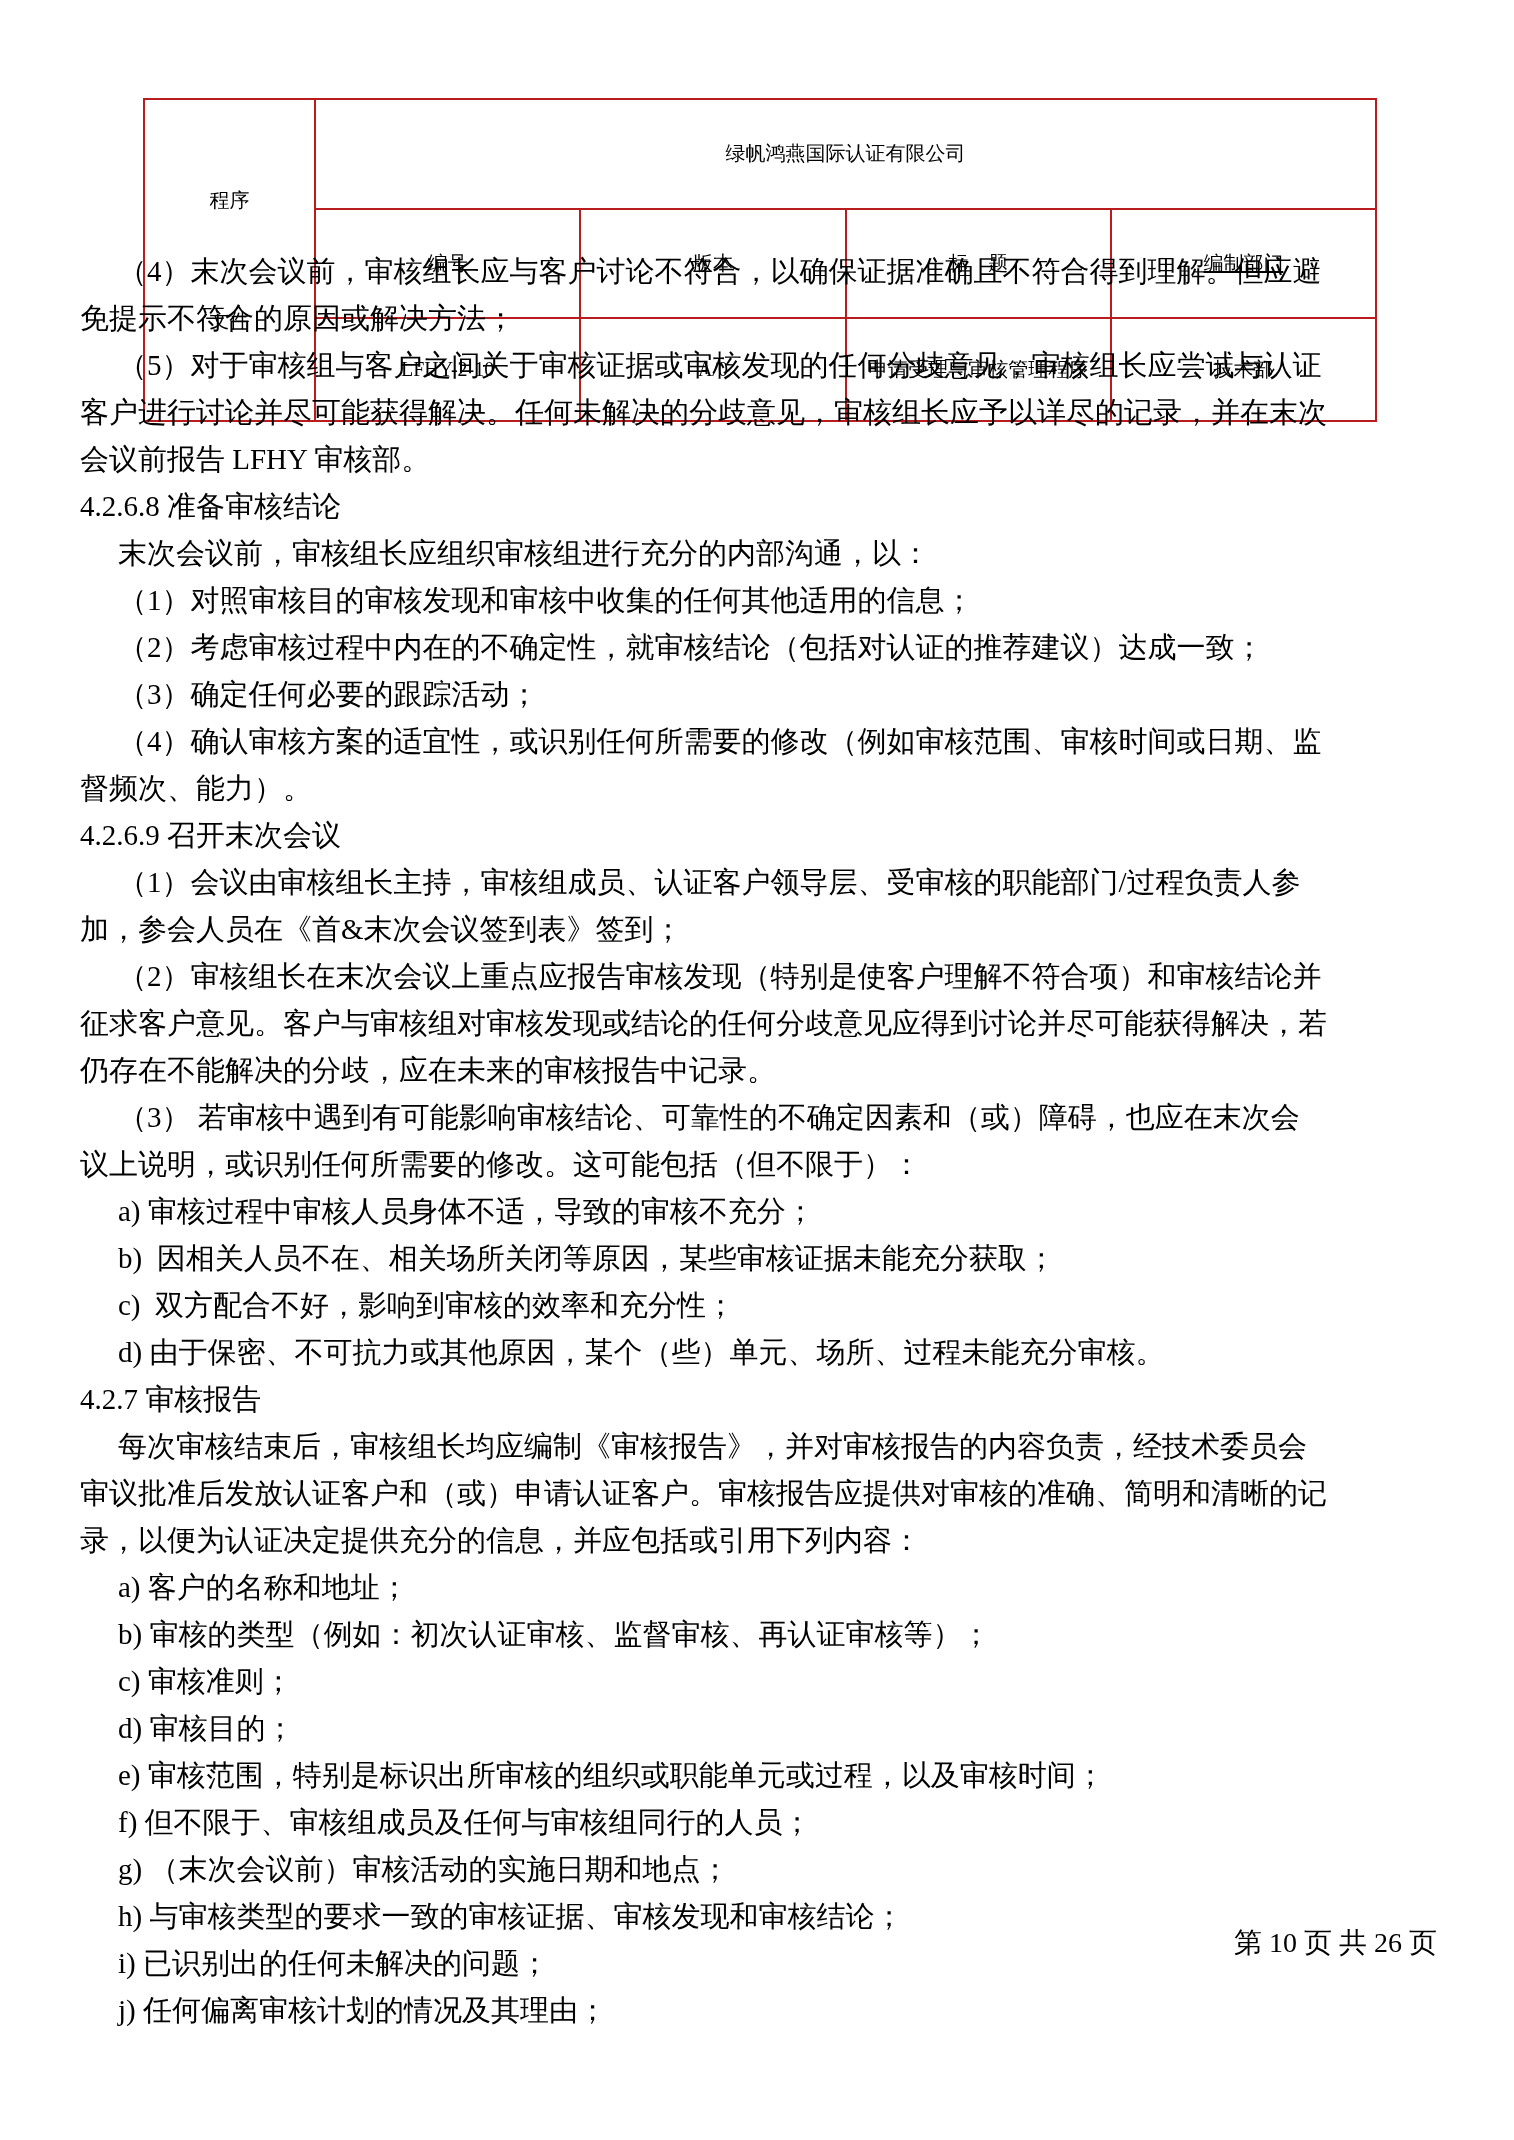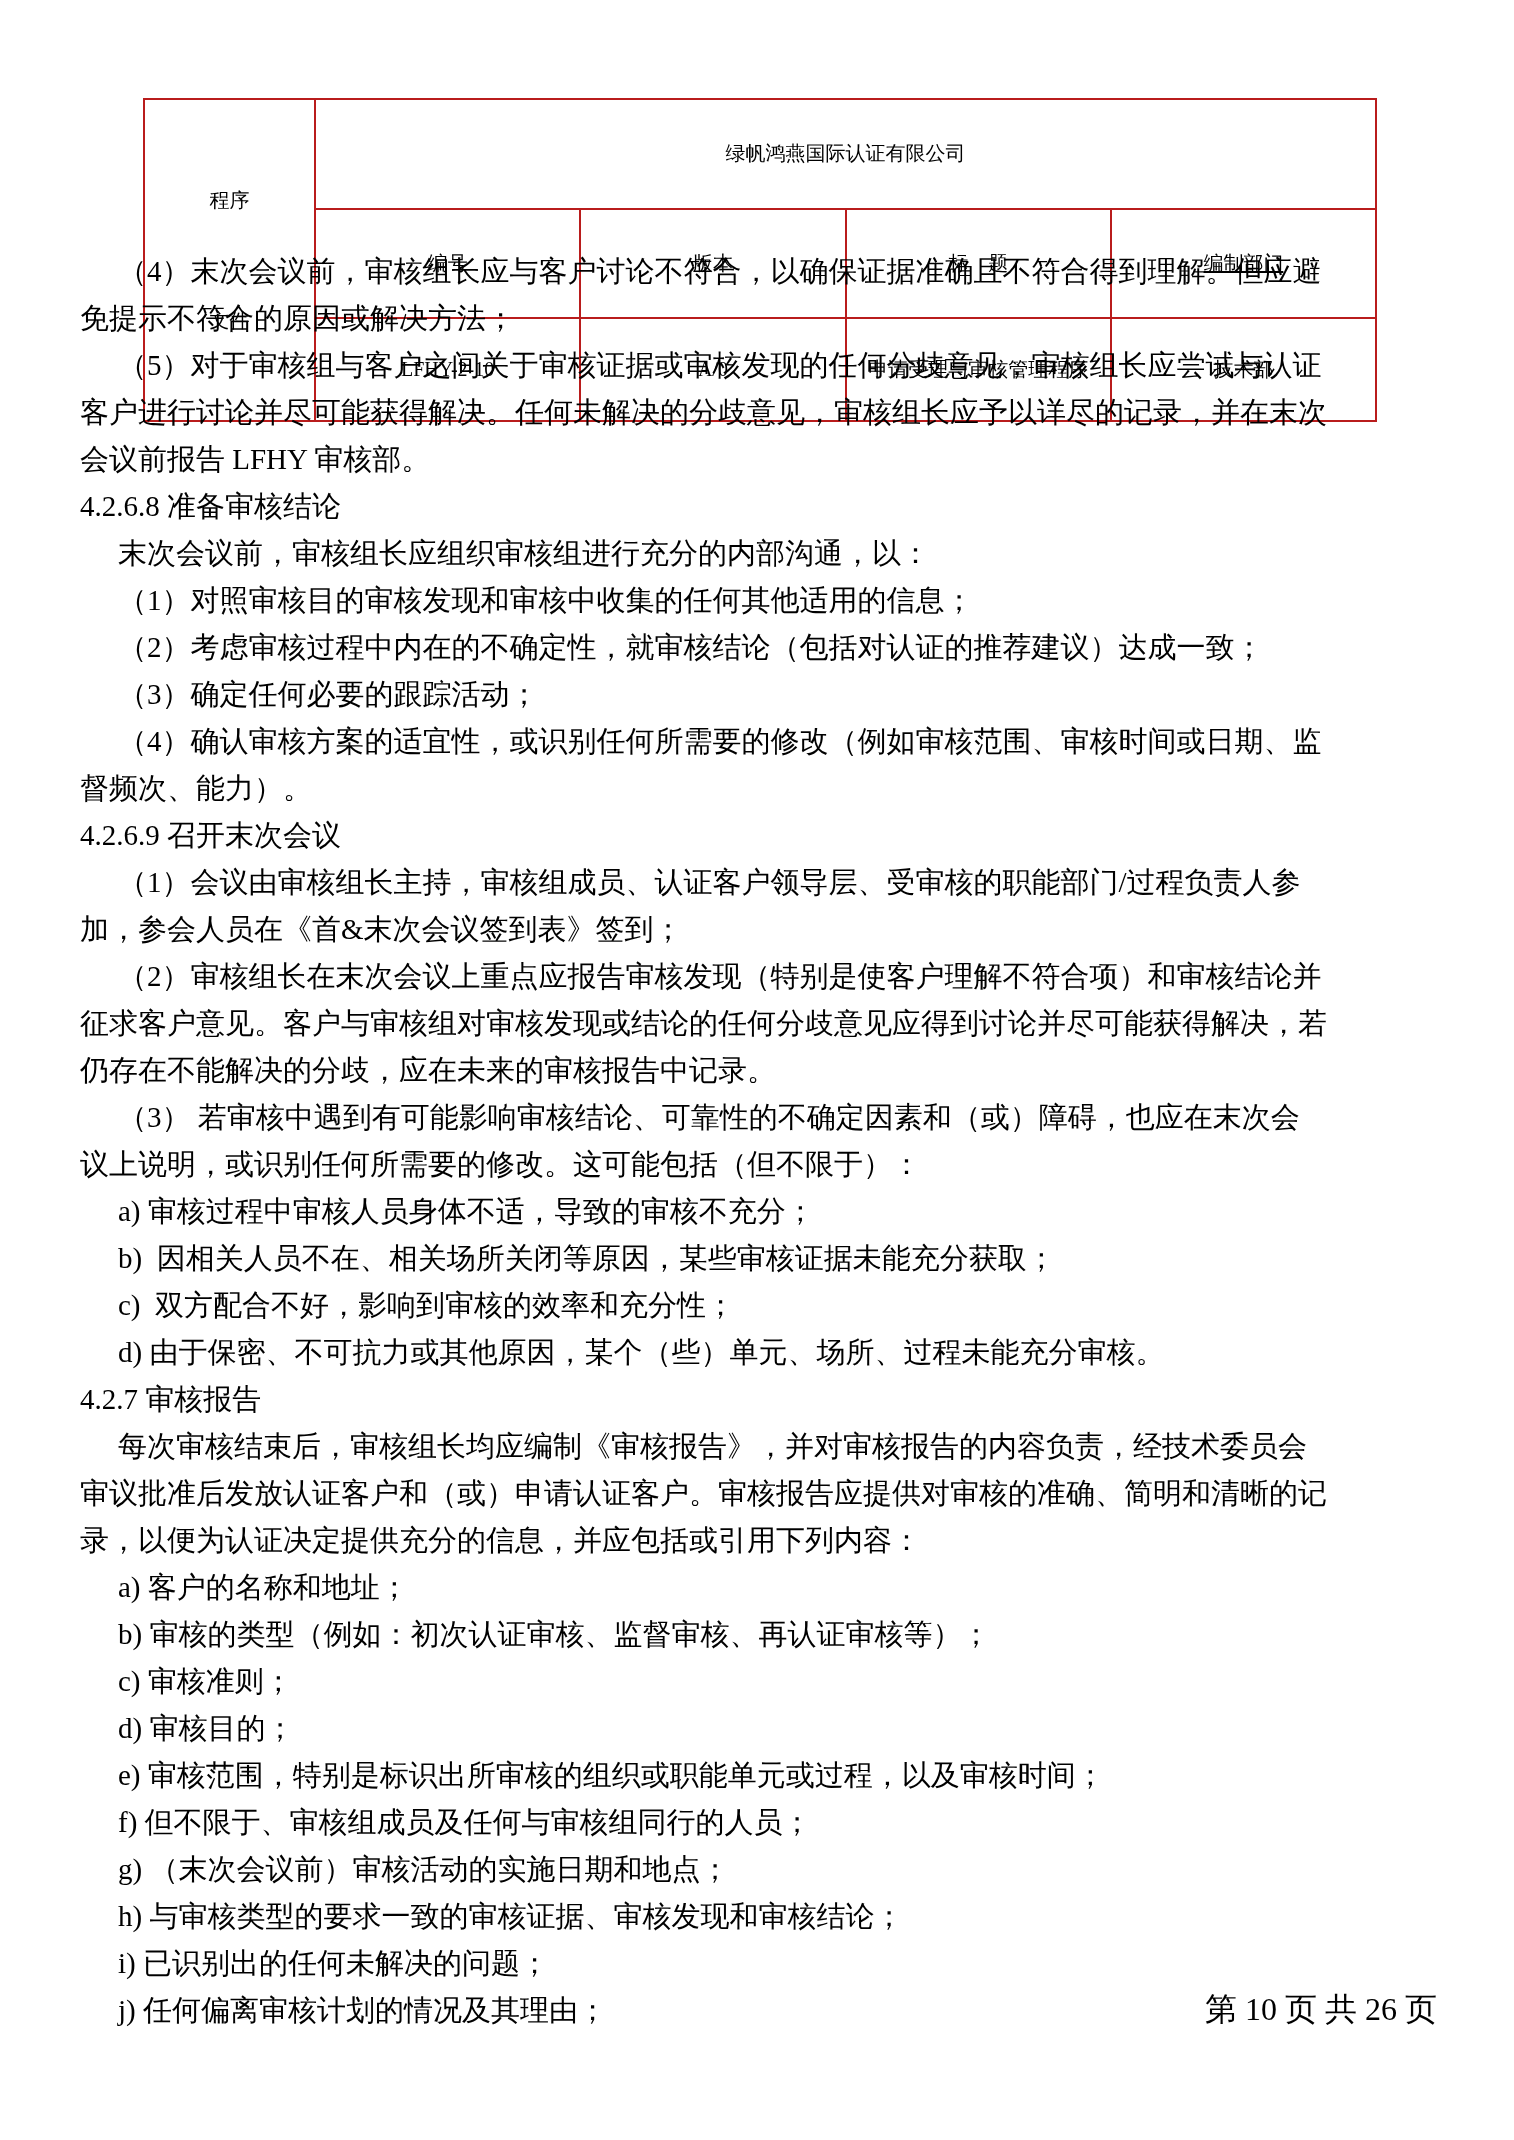--- a/index.html
+++ b/index.html
@@ -49,23 +49,23 @@
     height: 47px;
     line-height: 47px;
     white-space: pre;
     overflow: visible;
   }
   .body-line.indent { padding-left: 38px; }
   .body-line.flush  { padding-left: 0; }
   
   .page-footer {
     position: absolute;
-    top: 1988px;
+    top: 1924px;
     right: 77px;
-    font-size: 32px;
+    font-size: 28px;
     white-space: pre;
   }
 </style>
 </head>
 <body>
 
 <table class="doc-table">
   <tbody>
       <tr class="row-company">
     <td rowspan="3" style="width:169px;" class="doc-type-cell">

